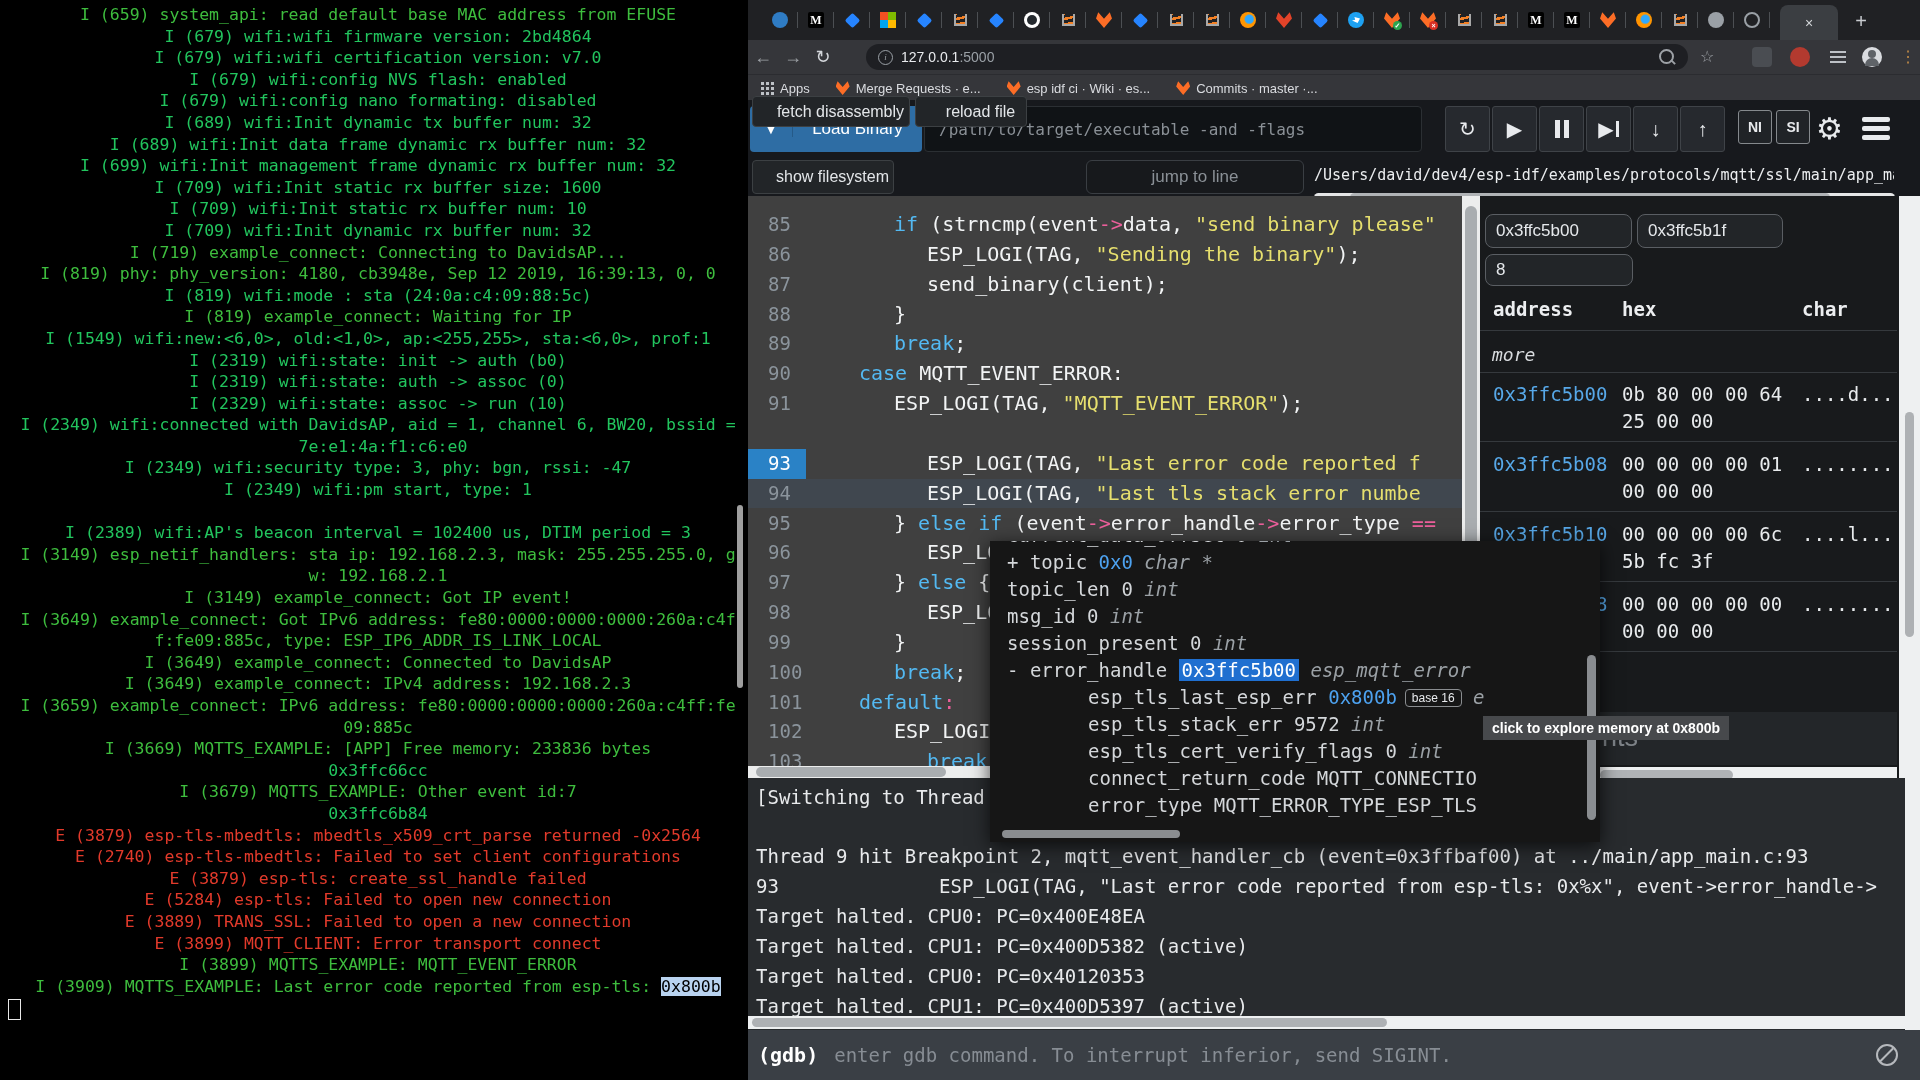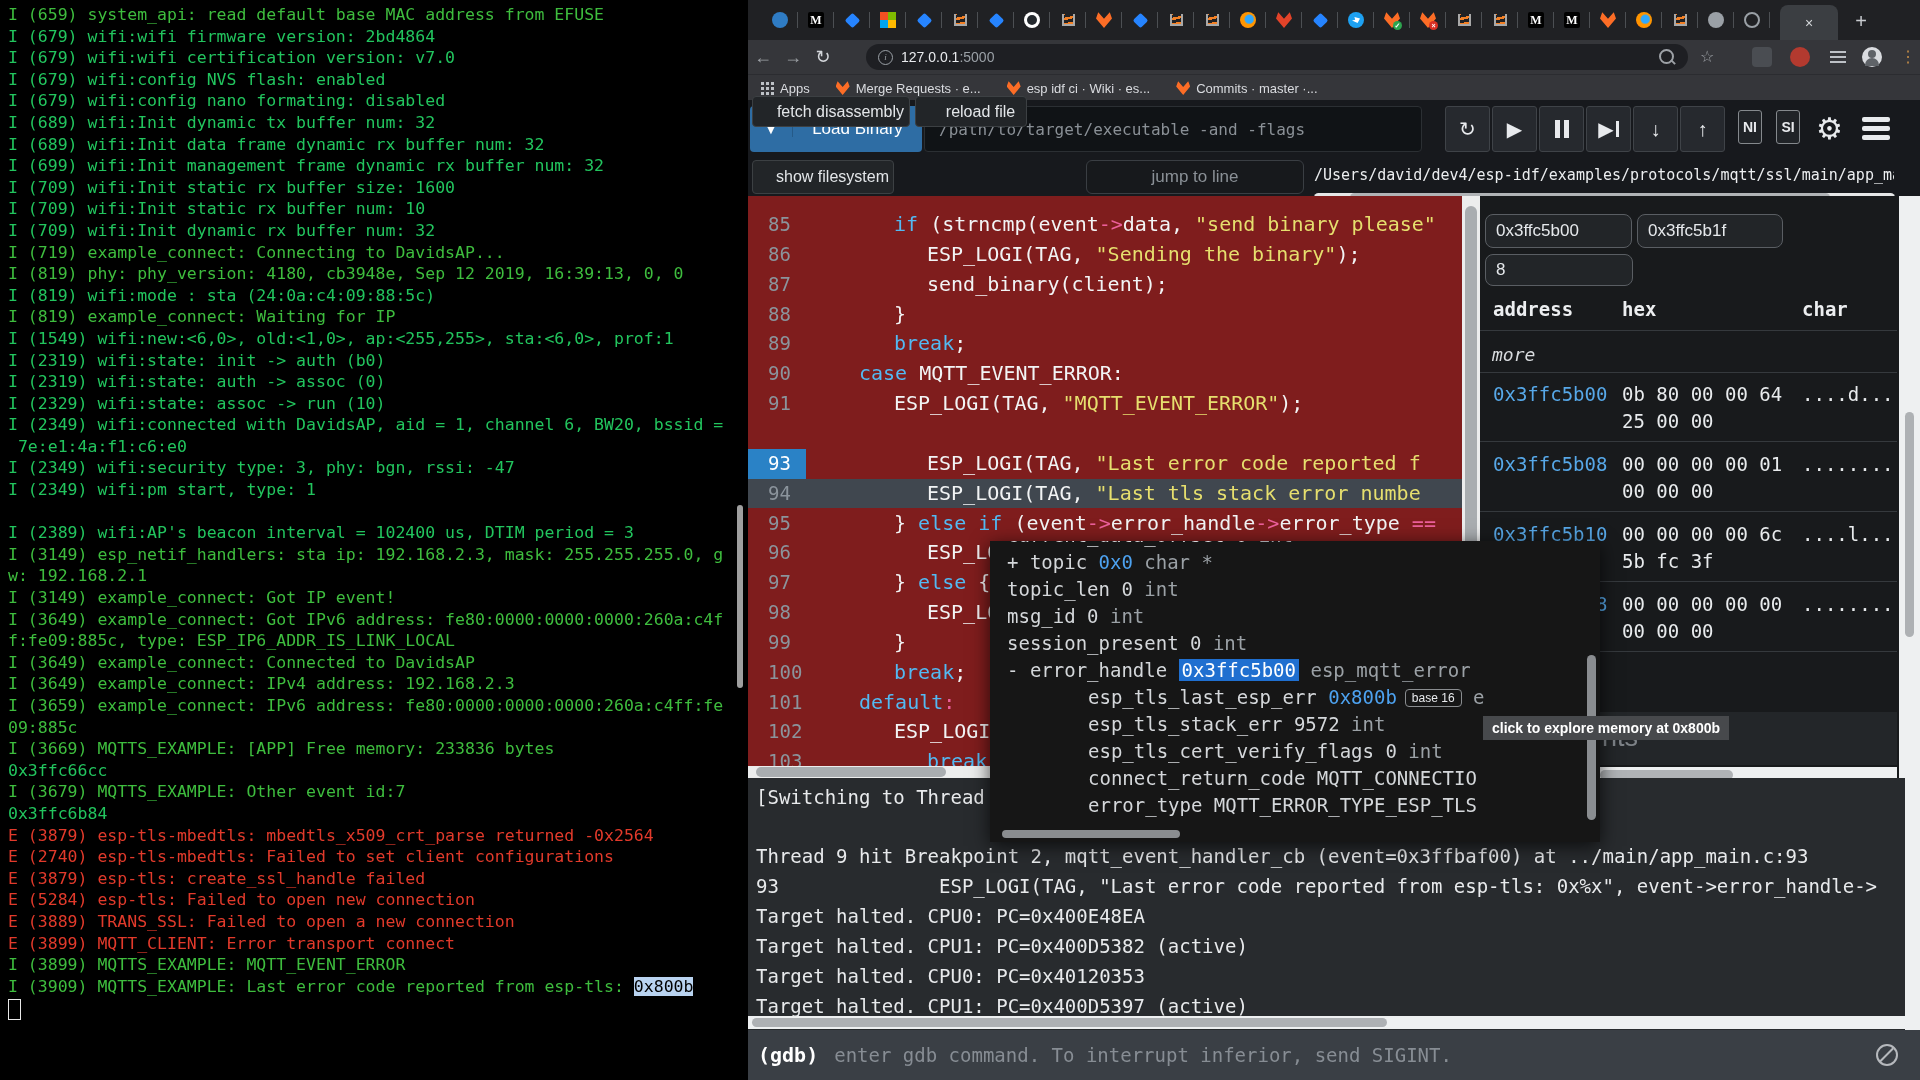--- a/index.html
+++ b/index.html
@@ -1,20 +1,20 @@
 <!DOCTYPE html>
 <html><head>
 <meta charset="utf-8">
 <style>
   html,body{margin:0;padding:0;background:#000;}
   #root{position:relative;width:1920px;height:1080px;overflow:hidden;font-family:"Liberation Sans",sans-serif;}
 
   
   #terminal{position:absolute;left:0;top:0;width:748px;height:1080px;background:#000;overflow:hidden;padding:4px 0 0 8px;box-sizing:border-box;}
-  .tline{font-family:"DejaVu Sans Mono",monospace;font-size:16.5px;line-height:21.6px;white-space:pre;min-height:21.6px;}
+  .tline{font-family:"DejaVu Sans Mono",monospace;font-size:16.5px;line-height:21.6px;white-space:pre;min-height:21.6px;text-align:center;}
   .tg{color:#3ebd3e}.tw{color:#22c55e}.tr{color:#e23a2b}
   .tsel{background:#b9d3f0;color:#000;}
   #term-cursor{width:11px;height:19px;border:1.5px solid #e8e8e8;margin-top:2px;}
   #term-scroll{position:absolute;left:737px;top:505px;width:6px;height:183px;background:#9f9f9f;border-radius:3px;}
 
   
   #browser{position:absolute;left:748px;top:0;width:1172px;height:1080px;background:#202124;}
   #tabstrip{position:absolute;left:0;top:0;width:1172px;height:40px;background:#202124;display:flex;align-items:center;padding-left:14px;box-sizing:border-box;}
   .pin{width:36px;height:22px;display:flex;align-items:center;justify-content:center;position:relative;flex:0 0 36px;}
   .pin::after{content:"";position:absolute;right:0;top:3px;height:16px;width:1px;background:#4c4f53;}
@@ -70,36 +70,36 @@
   
   #apptop{position:absolute;left:0;top:100px;width:1172px;height:96px;background:#17191d;}
   #load-group{position:absolute;left:2px;top:6px;width:172px;height:46px;background:#2e6da4;border-radius:4px;color:#fff;display:flex;align-items:center;}
   #load-caret{width:42px;text-align:center;border-right:1px solid #255a88;font-size:13px;}
   #load-label{flex:1;text-align:center;font-size:17px;}
   #binary-input{position:absolute;left:176px;top:6px;width:498px;height:46px;box-sizing:border-box;background:#101316;border:1px solid #2b2f33;border-radius:4px;color:#8a9096;font-family:"DejaVu Sans Mono",monospace;font-size:16px;padding-left:14px;}
   #binary-input::placeholder{color:#8a9096;}
   .ctl{position:absolute;top:6px;width:45px;height:46px;background:#26292e;border:1px solid #3f4348;border-radius:3px;box-sizing:border-box;color:#e8eaed;font-size:20px;display:flex;align-items:center;justify-content:center;}
   .pausebars::before{content:"";width:5px;height:18px;background:#e8eaed;box-shadow:9px 0 0 #e8eaed;margin-right:9px;}
   .stepbar::after{content:"";width:3px;height:16px;background:#e8eaed;margin-left:2px;}
-  .nisi{position:absolute;top:10px;width:24px;height:34px;border:1px solid #85898d;border-radius:3px;box-sizing:border-box;background:#202327;color:#e8eaed;font-size:14px;font-weight:bold;display:flex;align-items:center;justify-content:center;}
+  .nisi{position:absolute;top:10px;width:34px;height:34px;border:1px solid #85898d;border-radius:3px;box-sizing:border-box;background:#202327;color:#e8eaed;font-size:14px;font-weight:bold;display:flex;align-items:center;justify-content:center;}
   #gear-btn{position:absolute;left:1068px;top:8px;color:#e8eaed;font-size:30px;line-height:42px;}
   #menu-btn{position:absolute;left:1114px;top:16px;width:28px;height:26px;}
   #menu-btn::before{content:"";position:absolute;left:0;top:1px;width:28px;height:5px;background:#e8eaed;border-radius:2px;box-shadow:0 9px 0 #e8eaed,0 18px 0 #e8eaed;}
   .appbtn{position:absolute;background:#222528;border:1px solid #3c4043;border-radius:4px;color:#e3e6e9;font-size:16px;display:flex;align-items:center;justify-content:center;box-sizing:border-box;padding-left:19px;}
   #show-filesystem{left:4px;top:60px;width:142px;height:34px;}
   #jump-input{position:absolute;left:338px;top:60px;width:218px;height:34px;box-sizing:border-box;background:#17191c;border:1px solid #3a3e43;border-radius:6px;color:#8a9096;font-size:17px;text-align:center;}
   #jump-input::placeholder{color:#8a9096;}
   #file-path{position:absolute;left:566px;top:66px;width:580px;height:22px;overflow:hidden;white-space:nowrap;color:#eceef0;font-family:"DejaVu Sans Mono",monospace;font-size:15px;}
   #path-scroll{position:absolute;left:566px;top:93px;width:581px;height:9px;background:#e5e6e7;border-radius:5px;}
   #path-scroll .thumb{position:absolute;left:36px;top:0;width:480px;height:9px;background:#b0b3b6;border-radius:5px;}
   #fetch-disassembly{left:4px;top:96px;width:158px;height:31px;z-index:5;}
   #reload-file{left:167px;top:96px;width:112px;height:31px;z-index:5;}
 
   
-  #code{position:absolute;left:0;top:196px;width:714px;height:582px;background:#7f1d1d;overflow:hidden;padding-left:10px;}
+  #code{position:absolute;left:0;top:196px;width:714px;height:582px;background:#404040;overflow:hidden;padding-left:10px;}
   .crow{position:absolute;left:0;width:714px;height:29.85px;}
   .crow.hl{background:#40474f;}
   .gut{position:absolute;left:0;top:0;width:58px;height:100%;padding-left:20px;box-sizing:border-box;color:#8b949c;font-family:"DejaVu Sans Mono",monospace;font-size:19px;line-height:29.85px;}
   .gut.bp{background:#2a82c6;color:#fff;}
   .ctext{position:absolute;left:58px;top:0;right:0;font-family:"DejaVu Sans Mono",monospace;font-size:20px;line-height:29.85px;white-space:pre;overflow:hidden;}
   .ck{color:#53b9f2}.cs{color:#e6df6e}.co{color:#ec5f9b}.cp{color:#f2f4f5}
   #code-vscroll{position:absolute;left:714px;top:196px;width:18px;height:582px;background:#eceded;}
   #code-vscroll .thumb{position:absolute;left:3px;top:10px;width:12px;height:350px;background:#a9adb0;border-radius:6px;}
   #code-hscroll{position:absolute;left:0;top:766px;width:714px;height:12px;background:#eceded;}
   #code-hscroll .thumb{position:absolute;left:8px;top:1px;width:190px;height:10px;background:#a9adb0;border-radius:5px;}
@@ -137,21 +137,21 @@
   #gdb-prompt{color:#fff;font-family:"DejaVu Sans Mono",monospace;font-size:20px;font-weight:bold;margin-left:10px;}
   #gdb-input{flex:1;background:transparent;border:none;outline:none;color:#c7ccd1;font-family:"DejaVu Sans Mono",monospace;font-size:19px;margin-left:14px;}
   #gdb-input::placeholder{color:#878d94;}
   #nosign-icon{width:22px;height:22px;border:2px solid #b6b9bd;border-radius:50%;position:relative;margin-right:22px;box-sizing:border-box;}
   #nosign-icon::after{content:"";position:absolute;left:-1px;top:8px;width:19px;height:2px;background:#b6b9bd;transform:rotate(-45deg);}
 
   
   #popup{position:absolute;left:242px;top:541px;width:610px;height:301px;background:#161616;box-shadow:0 4px 18px rgba(0,0,0,.7);overflow:hidden;z-index:40;}
   .prow{height:27px;line-height:27px;white-space:pre;font-family:"DejaVu Sans Mono",monospace;font-size:19px;color:#d4d7da;padding-left:17px;overflow:hidden;}
   .prow.ind{padding-left:98px;}
-  .pp{color:#d4d7da}.pb{color:#4da2f0}.pt{color:#9ba1a6;}
+  .pp{color:#d4d7da}.pb{color:#4da2f0}.pt{color:#9ba1a6;font-style:italic}
   .ph{background:#1f6fd0;color:#fff;padding:0 3px;}
   .pchip{display:inline-block;border:1px solid #8a8d90;border-radius:4px;color:#e8eaed;font-size:12px;font-family:"Liberation Sans",sans-serif;line-height:16px;padding:0 6px;margin-left:8px;vertical-align:2px;}
   #popup-vscroll{position:absolute;right:4px;top:114px;width:9px;height:165px;background:#8a8d90;border-radius:5px;}
   #popup-hscroll{position:absolute;left:12px;top:289px;width:178px;height:8px;background:#8a8d90;border-radius:4px;}
   #tooltip{position:absolute;left:735px;top:716px;height:24px;background:#47494c;color:#fff;font-size:14px;font-weight:bold;line-height:24px;padding:0 9px;z-index:60;white-space:nowrap;}
 </style>
 </head>
 <body>
 
 <div id="root">

